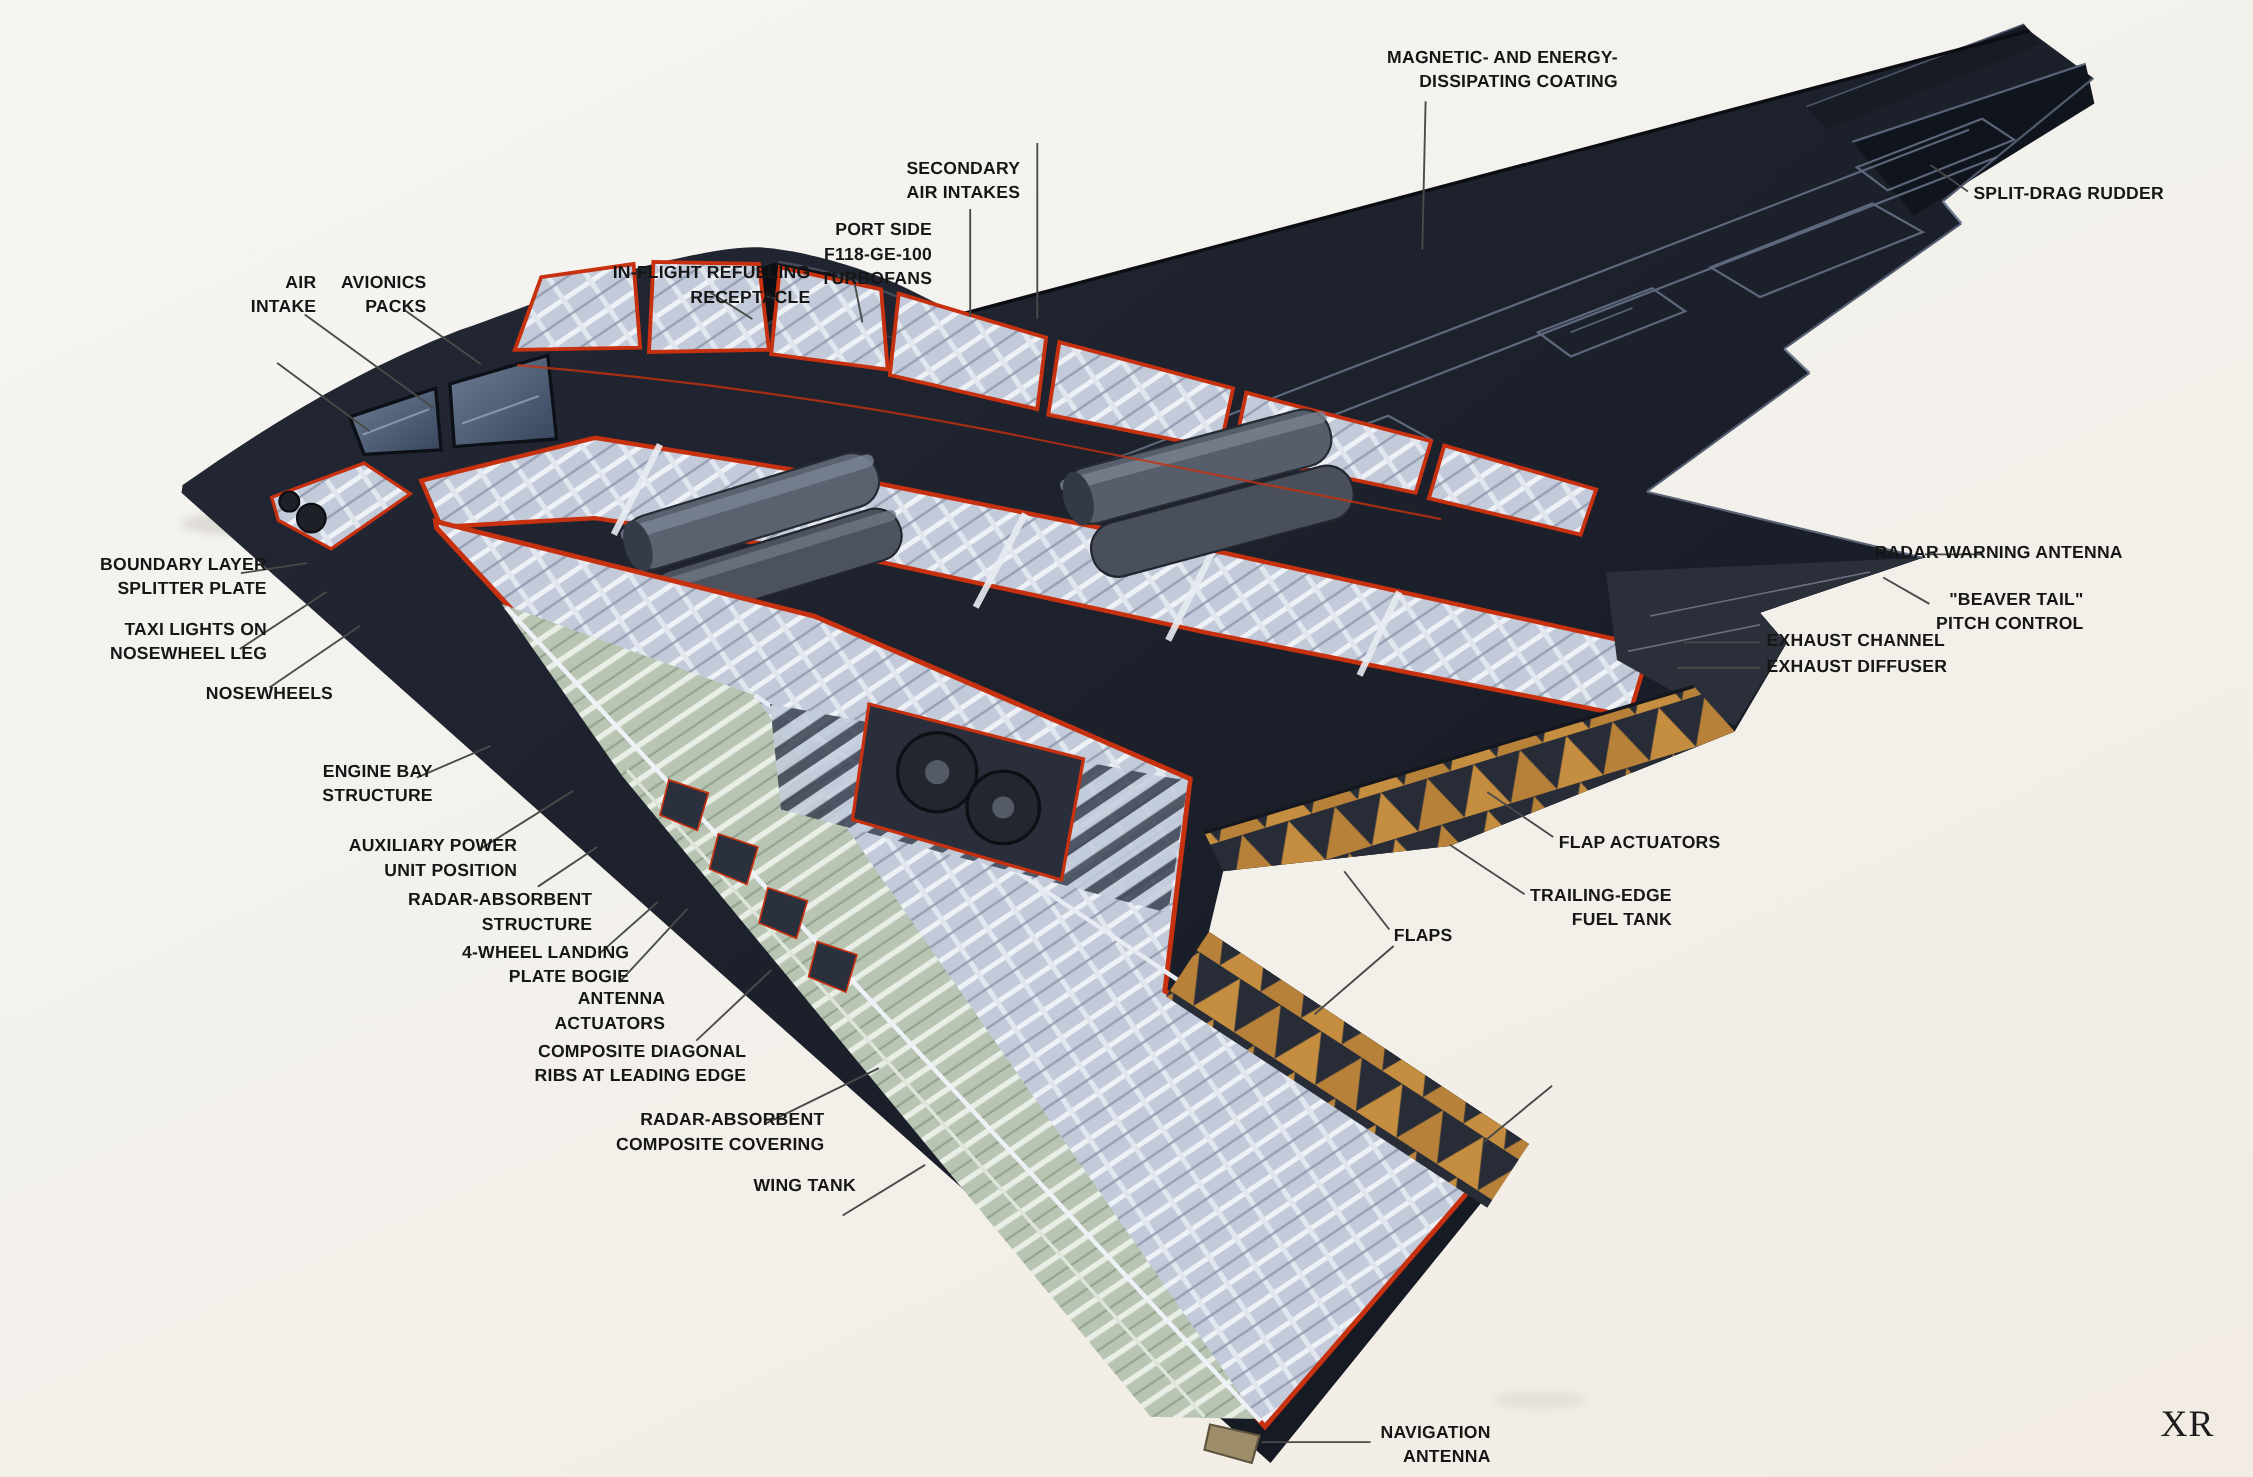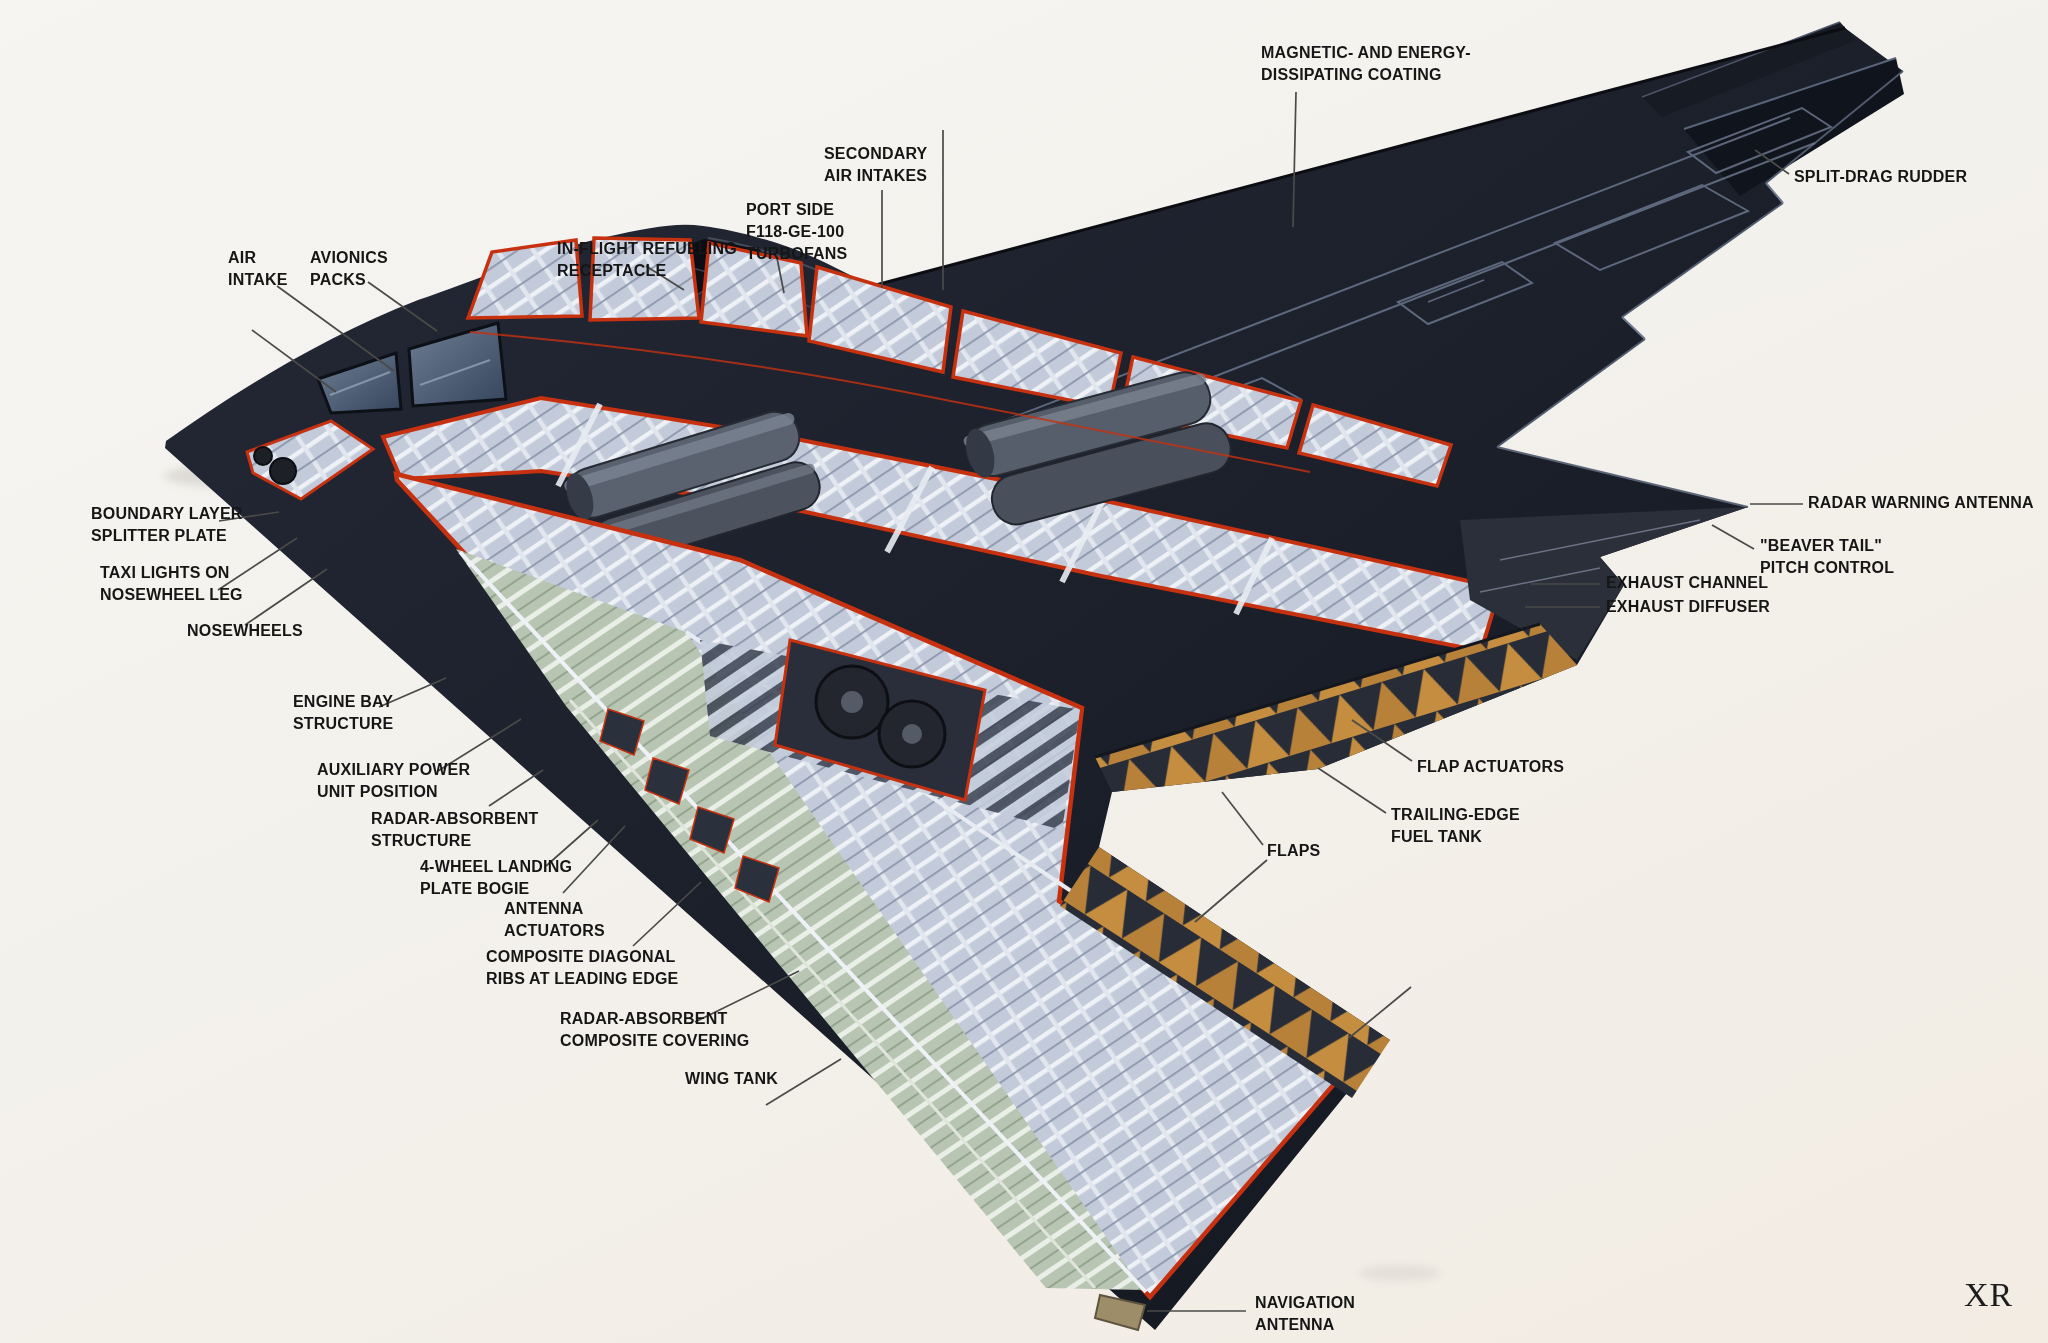--- a/index.html
+++ b/index.html
@@ -10,20 +10,21 @@
     overflow:hidden;
     font-family:"Liberation Sans",sans-serif;
   }
   svg.art{position:absolute;left:0;top:0;}
   .label{
     position:absolute;
     font:700 16px/22px "Liberation Sans",sans-serif;
     color:var(--label-text,#161616);
     letter-spacing:.2px;
     white-space:nowrap;
+    text-align:right;
   }
   .label span{display:block;}
   .leader{stroke:var(--leader,#4a4a48);stroke-width:1.7;}
   .cut{stroke:var(--cut-line,#c7310f);}
   .signature{
     position:absolute;
     font:400 34px "Liberation Serif",serif;
     color:#1d1d1d;letter-spacing:1px;
   }
 </style>
@@ -260,21 +261,21 @@
   <span>AIR</span>
   <span>INTAKE</span>
 </div>
 <div class="label" style="left:310px;top:247px">
   <span>AVIONICS</span>
   <span>PACKS</span>
 </div>
 <div class="label" style="left:1794px;top:166px">
   <span>SPLIT-DRAG RUDDER</span>
 </div>
-<div class="label" style="left:1808px;top:492px">
+<div class="label" style="left:1704px;top:492px">
   <span>RADAR WARNING ANTENNA</span>
 </div>
 <div class="label" style="left:1760px;top:535px">
   <span>"BEAVER TAIL"</span>
   <span>PITCH CONTROL</span>
 </div>
 <div class="label" style="left:1606px;top:572px">
   <span>EXHAUST CHANNEL</span>
 </div>
 <div class="label" style="left:1606px;top:596px">

